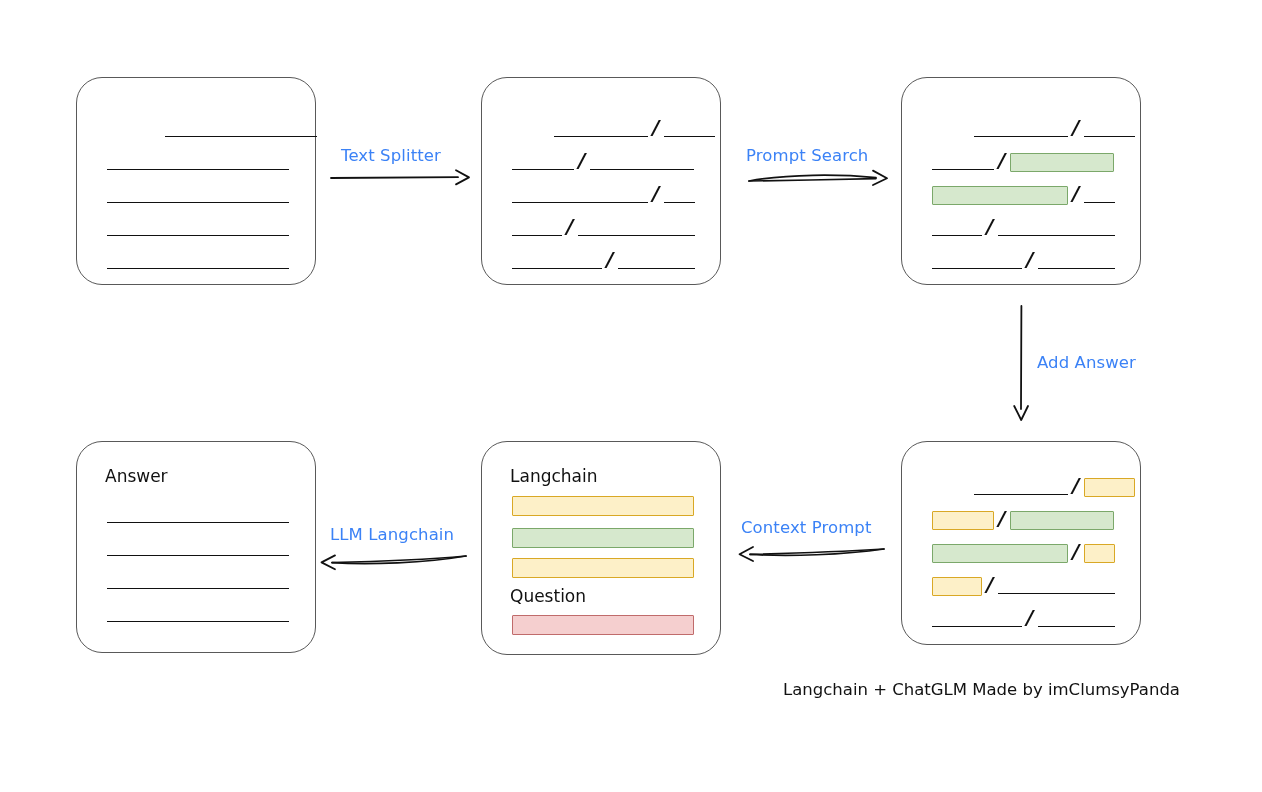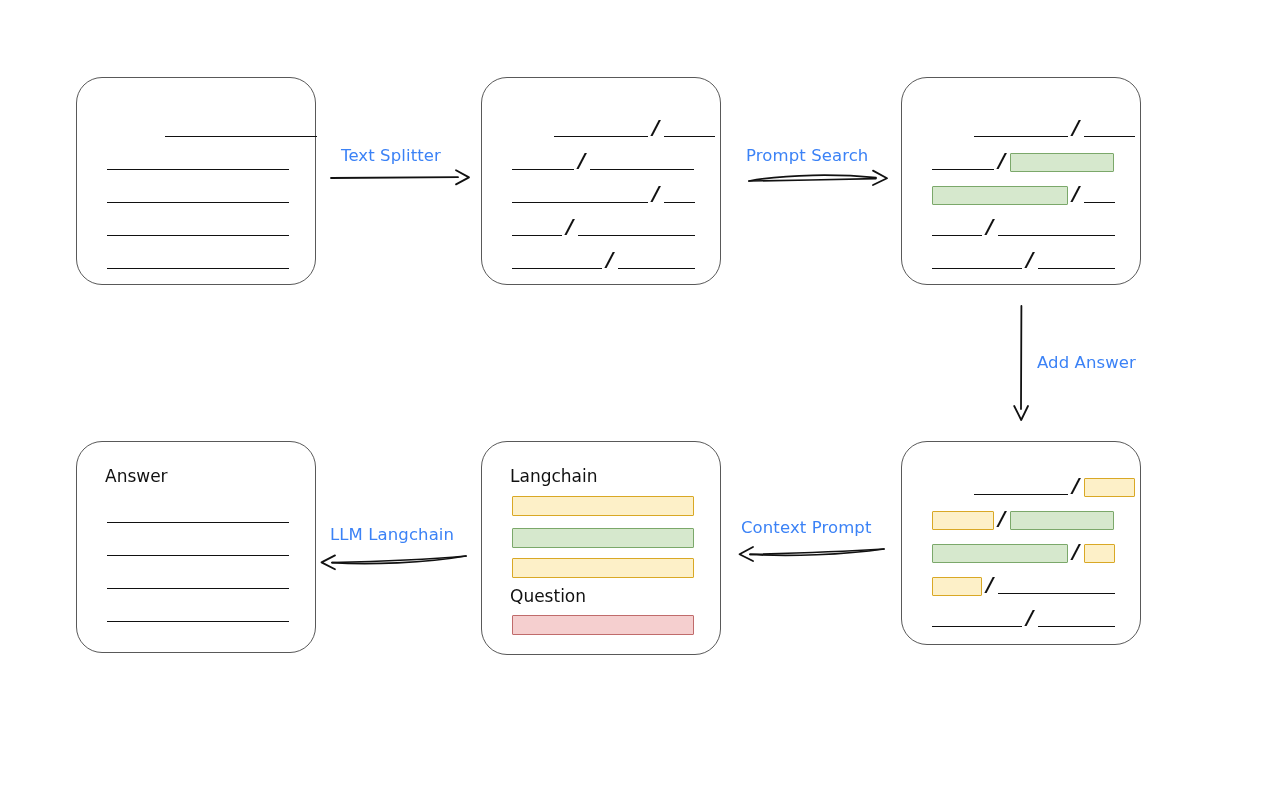--- a/index.html
+++ b/index.html
@@ -274,14 +274,15 @@
     <path d="M15,9 L1.5,16.2 L15,23" stroke="#111" stroke-width="1.8" fill="none" stroke-linejoin="round" stroke-linecap="round"></path>
   </svg>
 
   <div class="label" style="left:330px;top:525px;">LLM Langchain</div>
   <svg class="arrow" style="left:318px;top:546px;" width="150" height="26" viewBox="0 0 150 26">
     <path d="M148,10 C108,17 50,19 14,16.6" stroke="#111" stroke-width="1.7" fill="none" stroke-linecap="round"></path>
     <path d="M148,10 C108,13.6 50,15.8 14,16.6" stroke="#111" stroke-width="1.7" fill="none" stroke-linecap="round"></path>
     <path d="M17,9.4 L3.5,16.4 L17,23.2" stroke="#111" stroke-width="1.8" fill="none" stroke-linejoin="round" stroke-linecap="round"></path>
   </svg>
 
+  <div class="caption" style="left:783px;top:680px;">Langchain + ChatGLM Made by imClumsyPanda</div>
 
 </div>
 
 </body></html>

